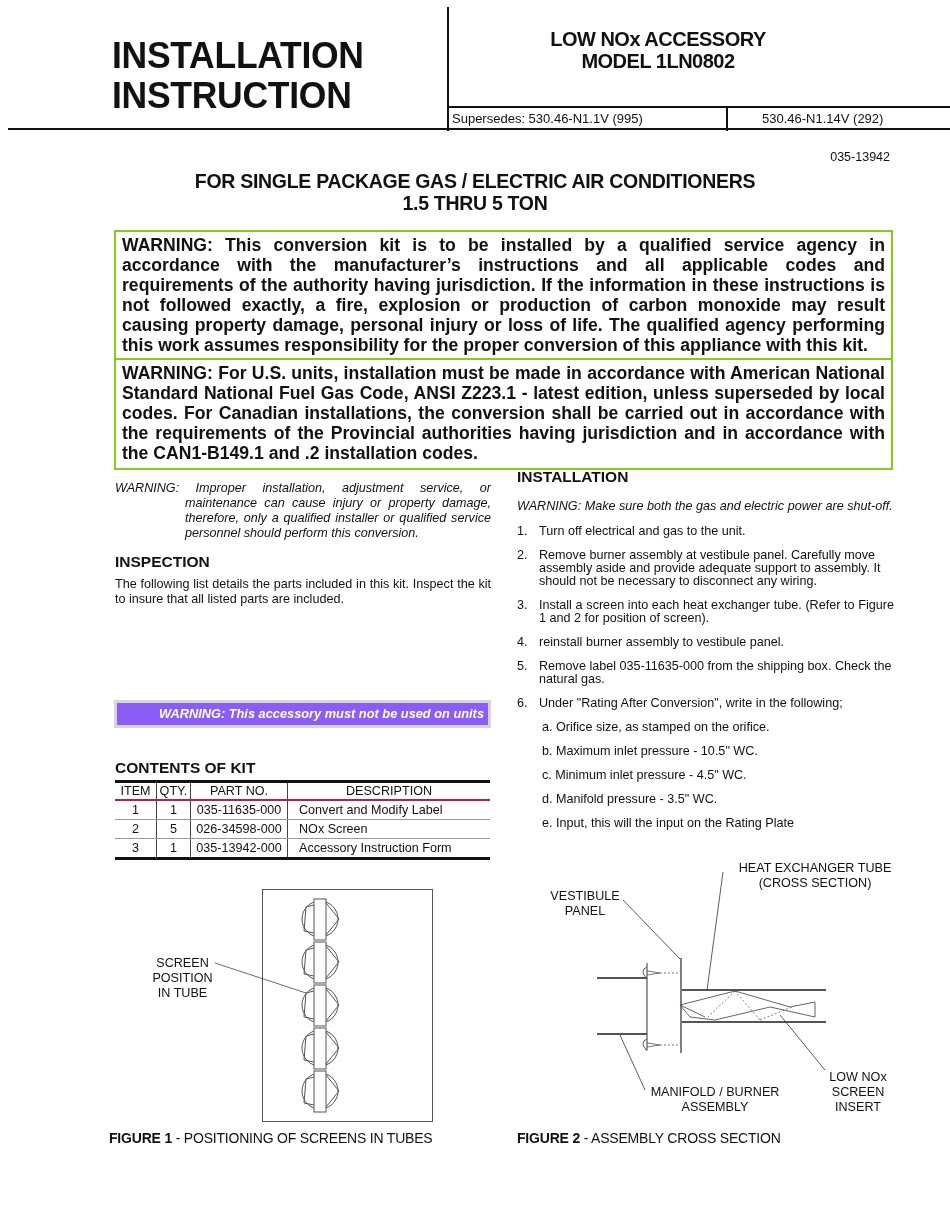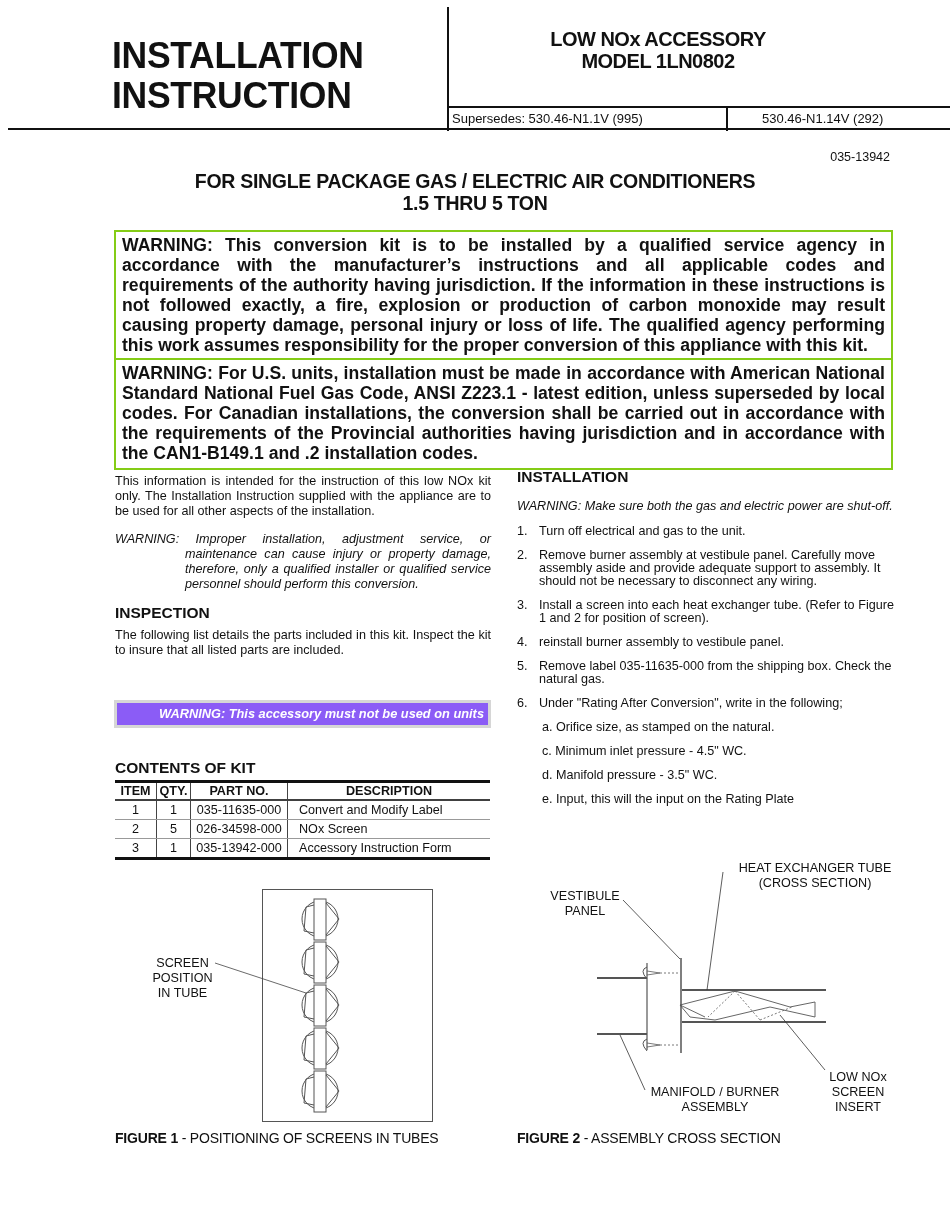--- a/index.html
+++ b/index.html
@@ -38,21 +38,21 @@
   .italic-warn { font-size: 12.6px; line-height: 15px; font-style: italic; margin: 13px 0 0 0;
                  text-align: justify; padding-left: 70px; text-indent: -70px; }
 
   .dark-warn { left: 114px; top: 700px; width: 377px; background: #8b5cf6;
                border: 3px solid #d6d6d6; box-sizing: border-box; color: #fff;
                font-style: italic; font-weight: bold; font-size: 12.8px; line-height: 16px;
                padding: 3px 4px; text-align: right; }
 
   .kit-title { left: 115px; top: 759px; font-size: 15.5px; font-weight: bold; }
   .kit-table { left: 115px; top: 780px; width: 375px; border-collapse: collapse; font-size: 12.6px; }
-  .kit-table th { font-weight: bold; border-top: 3px solid #111; border-bottom: 2px solid #404040;
+  .kit-table th { font-weight: normal; border-top: 3px solid #111; border-bottom: 2px solid #be185d;
                   padding: 0; height: 16px; }
   .kit-table td { padding: 0; height: 18px; border-bottom: 1px solid #999; text-align: center; }
   .kit-table td.desc { text-align: left; padding-left: 11px; }
   .kit-table tr:last-child td { border-bottom: 3px solid #111; }
   .kit-table th + th, .kit-table td + td { border-left: 1px solid #444; }
 
   .steps { list-style: none; margin: 0; padding: 0; }
   .step { position: relative; padding-left: 22px; font-size: 12.6px; line-height: 13px; margin-top: 11px; }
   .step .num { position: absolute; left: 0; top: 0; }
   .substep { font-size: 12.6px; line-height: 14px; margin-top: 10px; padding-left: 25px; }
@@ -84,21 +84,20 @@
 <div class="abs doc-number">035-13942</div>
 <div class="abs main-heading" style="left:-25px;">
   <div>FOR SINGLE PACKAGE GAS / ELECTRIC AIR CONDITIONERS</div>
   <div>1.5 THRU 5 TON</div>
 </div>
 
 <div class="abs warn-box warn1">WARNING: This conversion kit is to be installed by a qualified service agency in accordance with the manufacturer’s instructions and all applicable codes and requirements of the authority having jurisdiction. If the information in these instructions is not followed exactly, a fire, explosion or production of carbon monoxide may result causing property damage, personal injury or loss of life. The qualified agency performing this work assumes responsibility for the proper conversion of this appliance with this kit.</div>
 <div class="abs warn-box warn2">WARNING: For U.S. units, installation must be made in accordance with American National Standard National Fuel Gas Code, ANSI Z223.1 - latest edition, unless superseded by local codes. For Canadian installations, the conversion shall be carried out in accordance with the requirements of the Provincial authorities having jurisdiction and in accordance with the CAN1-B149.1 and .2 installation codes.</div>
 
 <div class="abs col-left">
-  <p class="para">This information is intended for the instruction of this low NOx kit only. The Installation Instruction supplied with the appliance are to be used for all other aspects of the installation.</p>
   <p class="italic-warn">WARNING: Improper installation, adjustment service, or maintenance can cause injury or property damage, therefore, only a qualified installer or qualified service personnel should perform this conversion.</p>
   <h3 class="section-title" style="margin-top:12px;">INSPECTION</h3>
   <p class="para">The following list details the parts included in this kit. Inspect the kit to insure that all listed parts are included.</p>
 </div>
 
 <div class="abs dark-warn">
   <div>WARNING: This accessory must not be used on units</div>
 </div>
 
 <div class="abs kit-title">CONTENTS OF KIT</div>
@@ -137,21 +136,22 @@
   <h3 class="section-title">INSTALLATION</h3>
   <p class="italic-warn" style="padding-left:70px;text-indent:-70px;">WARNING: Make sure both the gas and electric power are shut-off.</p>
   <ol class="steps" style="margin-top:5px;">
     <li class="step"><span class="num">1.</span><span>Turn off electrical and gas to the unit.</span></li>
     <li class="step"><span class="num">2.</span><span>Remove burner assembly at vestibule panel. Carefully move assembly aside and provide adequate support to assembly. It should not be necessary to disconnect any wiring.</span></li>
     <li class="step" style="text-align:justify;"><span class="num">3.</span><span>Install a screen into each heat exchanger tube. (Refer to Figure 1 and 2 for position of screen).</span></li>
     <li class="step"><span class="num">4.</span><span>reinstall burner assembly to vestibule panel.</span></li>
     <li class="step"><span class="num">5.</span><span>Remove label 035-11635-000 from the shipping box. Check the natural gas.</span></li>
     <li class="step"><span class="num">6.</span><span>Under "Rating After Conversion", write in the following;</span></li>
   </ol>
-  <div class="substep">a. Orifice size, as stamped on the natural.</div>
+  <div class="substep">a. Orifice size, as stamped on the orifice.</div>
+  <div class="substep">b. Maximum inlet pressure - 10.5" WC.</div>
   <div class="substep">c. Minimum inlet pressure - 4.5" WC.</div>
   <div class="substep">d. Manifold pressure - 3.5" WC.</div>
   <div class="substep">e. Input, this will the input on the Rating Plate</div>
 </div>
 
 <div class="abs fig1-box"></div>
 <svg class="abs" style="left:262px;top:889px;" width="171" height="233">
   <g stroke="#555" stroke-width="1" fill="none">
     <g>
       <circle cx="58" cy="30" r="18"></circle>
@@ -186,21 +186,21 @@
   </g>
 </svg>
 <svg class="abs" style="left:210px;top:955px;" width="100" height="45">
   <line x1="5" y1="8" x2="96" y2="38" stroke="#444" stroke-width="0.8"></line>
 </svg>
 <div class="abs fig-label" style="left:140px;top:956px;width:85px;">
   <div>SCREEN</div>
   <div>POSITION</div>
   <div>IN TUBE</div>
 </div>
-<div class="abs caption" style="left:115px;"><b>FIGURE 1</b><span> - POSITIONING OF SCREENS IN TUBES</span></div>
+<div class="abs caption" style="left:109px;"><b>FIGURE 1</b><span> - POSITIONING OF SCREENS IN TUBES</span></div>
 
 <svg class="abs" style="left:530px;top:855px;" width="380" height="270">
   <g stroke="#555" fill="none">
 
     <line x1="67" y1="123" x2="117" y2="123" stroke-width="2"></line>
     <line x1="67" y1="179" x2="117" y2="179" stroke-width="2"></line>
 
     <line x1="117" y1="108" x2="117" y2="195" stroke-width="1.2"></line>
 
     <path d="M117,112 q-8,3 0,12" stroke-width="1"></path>

